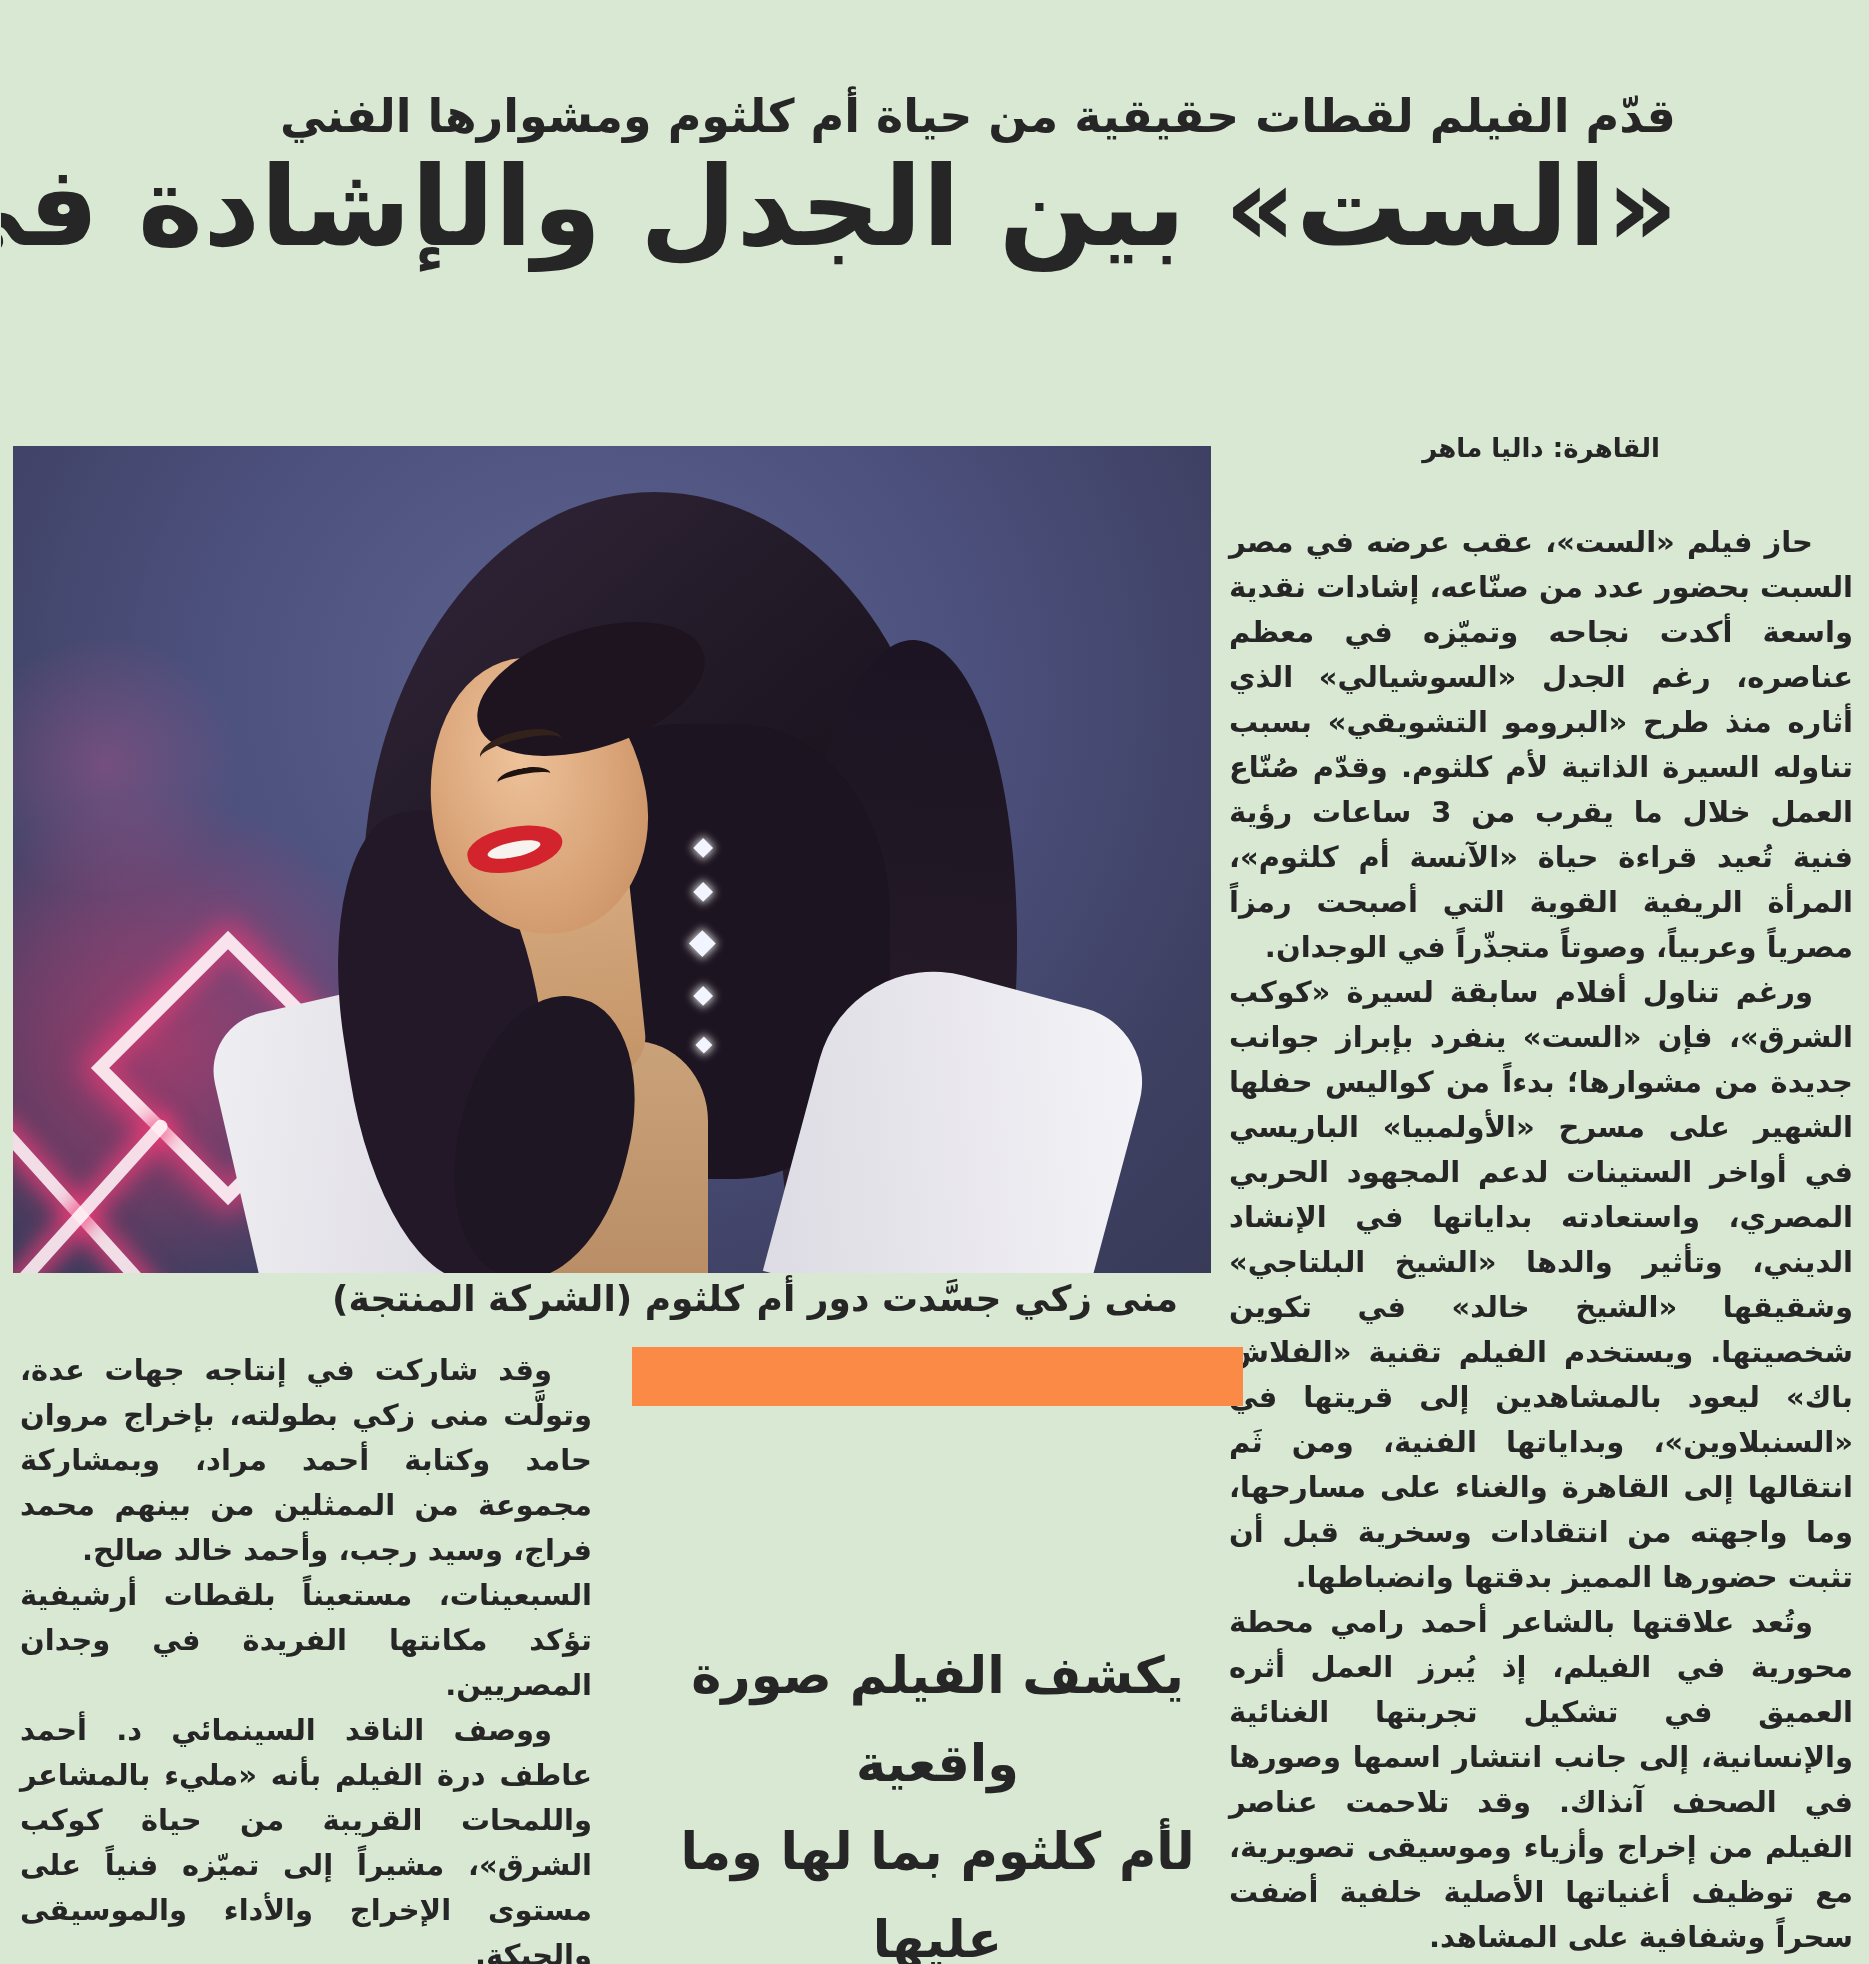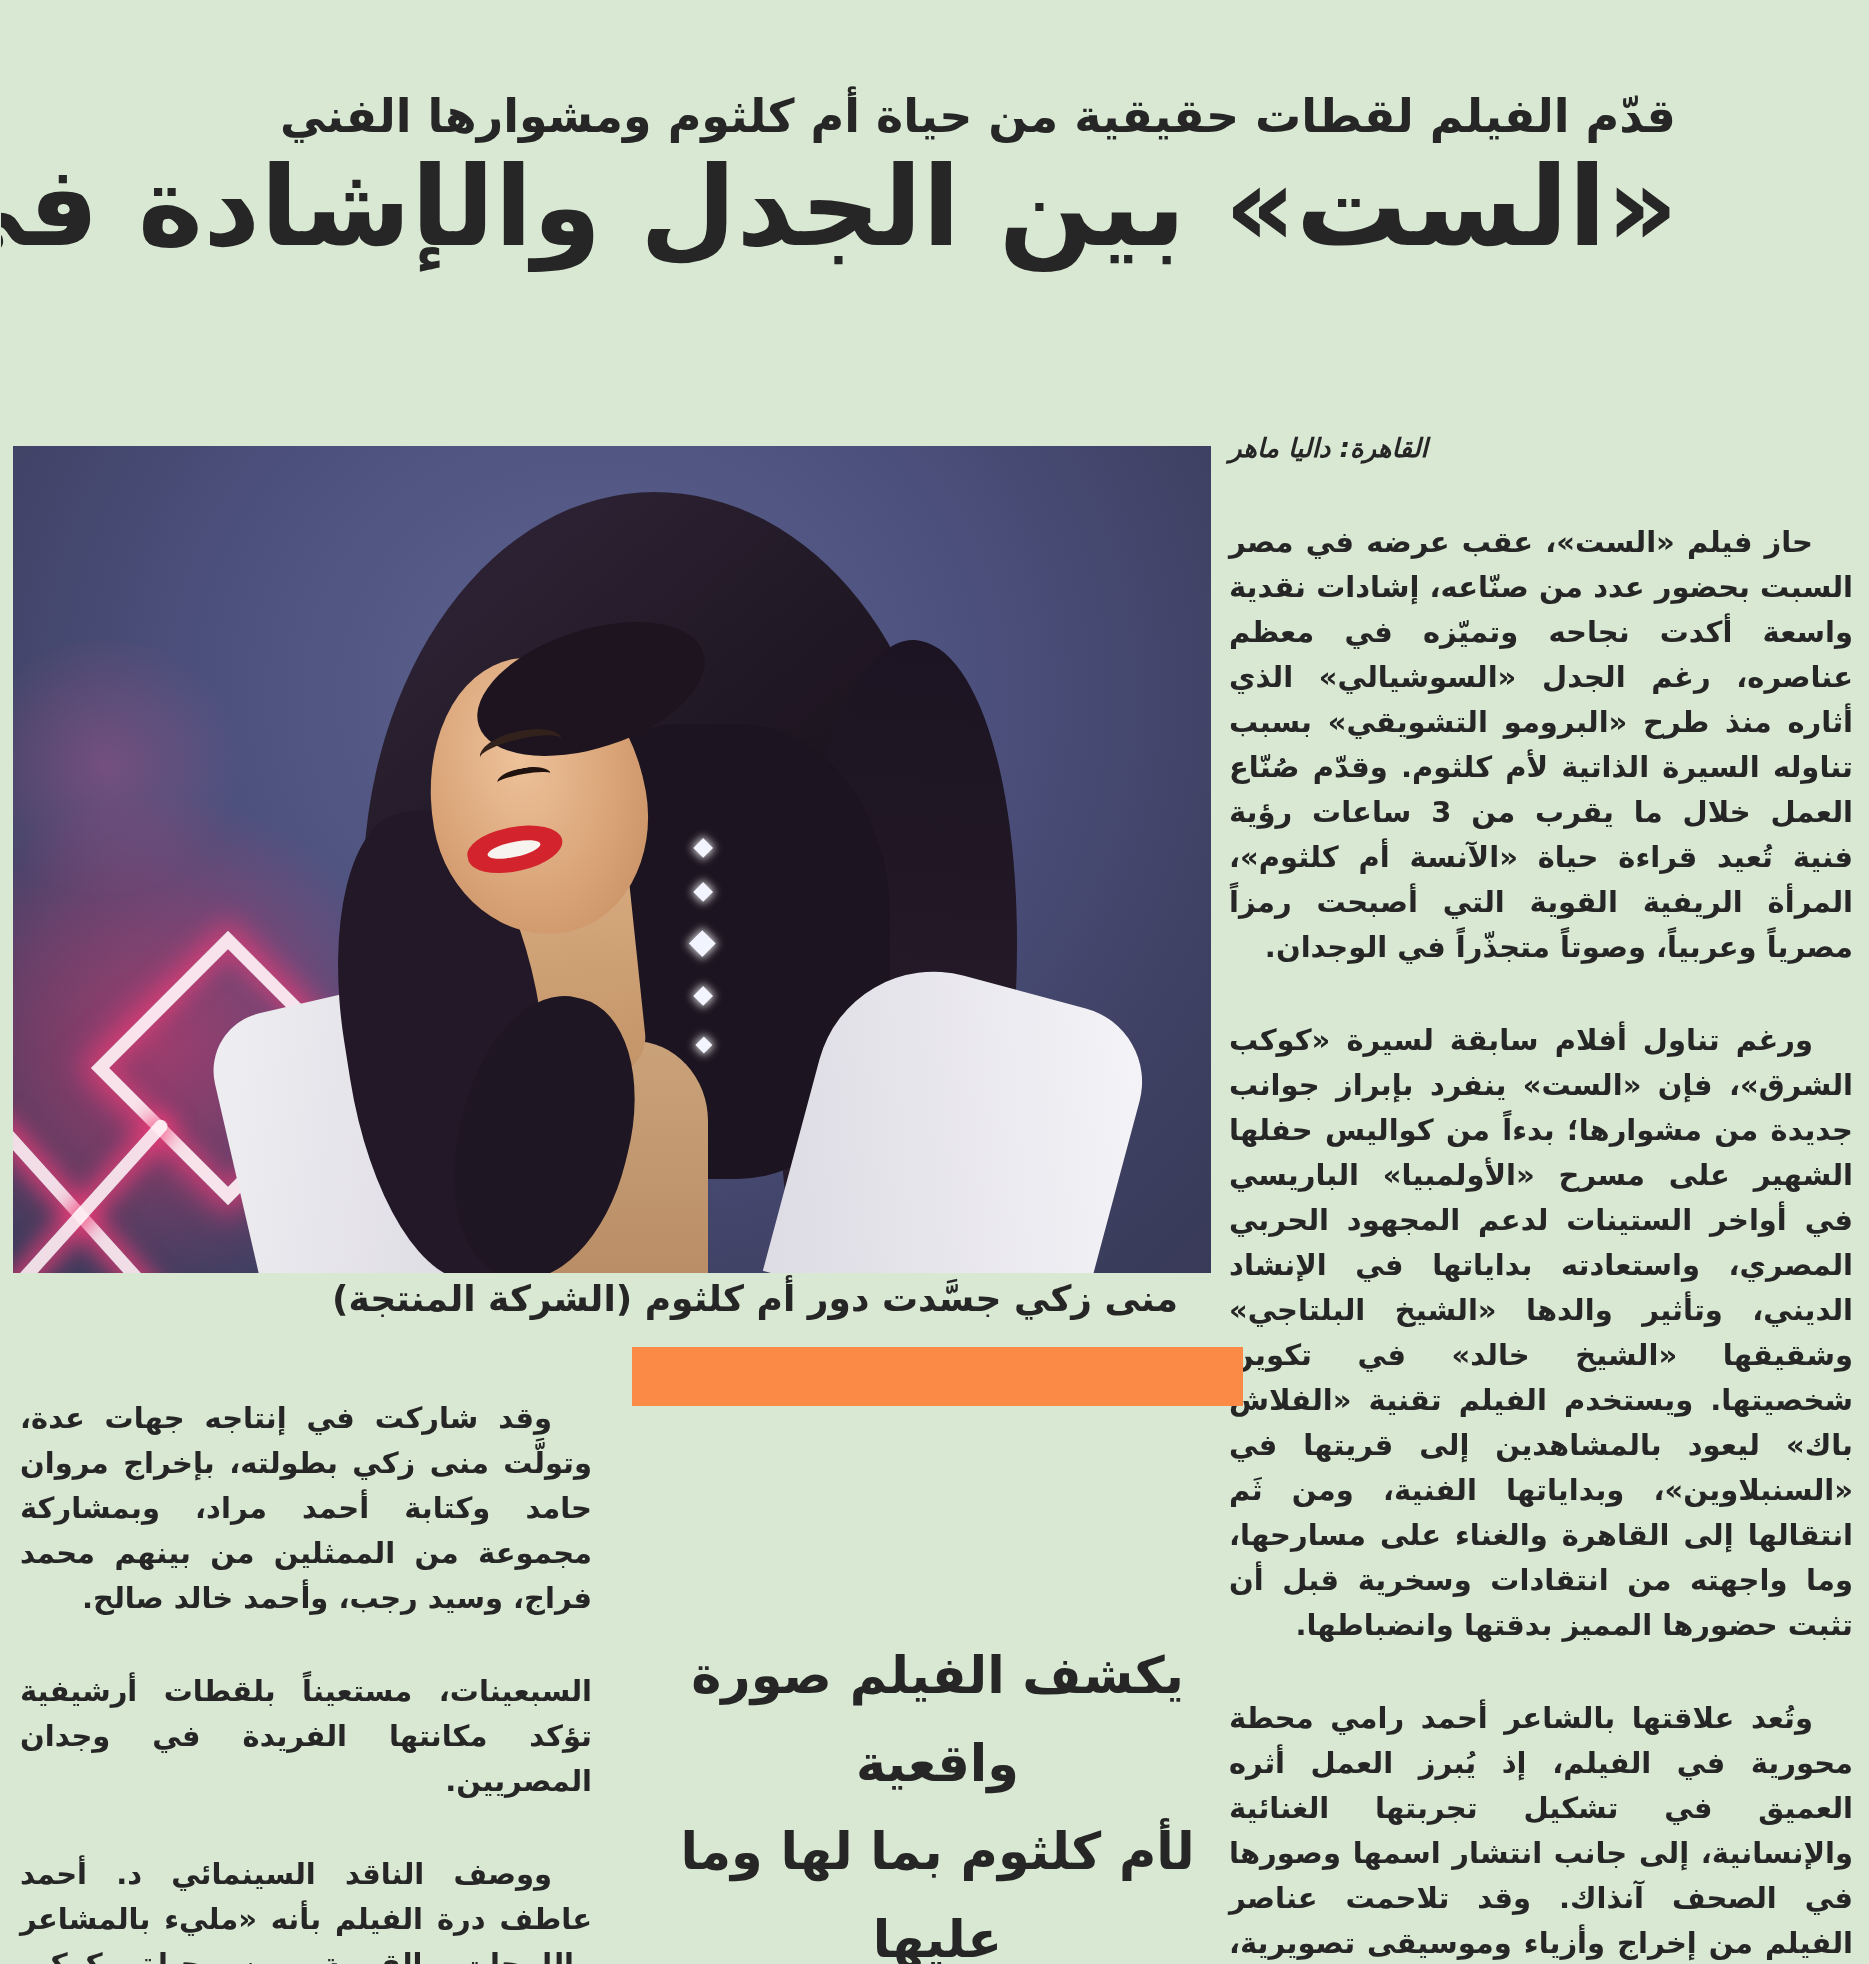--- a/index.html
+++ b/index.html
@@ -73,22 +73,22 @@
     transform:rotate(45deg);box-shadow:0 0 8.4px 1.7px rgba(255,255,255,.8);}
   .earring span:nth-child(1){top:0;}
   .earring span:nth-child(2){top:44px;}
   .earring span:nth-child(3){top:93px;left:0;width:18.6px;height:18.6px;}
   .earring span:nth-child(4){top:148px;}
   .earring span:nth-child(5){top:198px;left:5px;width:11.8px;height:11.8px;}
   .caption{position:absolute;top:1278px;right:692px;font-size:36px;font-weight:700;white-space:nowrap;}
   
   .col{position:absolute;font-size:29px;line-height:45px;font-weight:700;text-align:justify;}
   .col-right{top:426px;right:17px;width:624px;}
-  .byline{font-size:26px;font-weight:700;margin-bottom:49px;text-align:left;font-style:italic;}
-  .para{text-indent:40px;margin-top:48px;}
+  .byline{font-size:26px;font-weight:700;margin-bottom:49px;text-align:center;}
+  .para{text-indent:40px;}
   .para.no-indent{text-indent:0;}
   .col-left{top:1348px;right:1278px;width:572px;} 
   
   .mid{position:absolute;left:632px;top:1347px;width:611px;height:740px;}
   .bar{width:100%;height:59px;background:var(--accent_orange);}
   .bar-top{position:absolute;top:0;left:0;}
   .bar-bottom{position:absolute;bottom:0;left:0;height:69px;}
   .pull-quote{
     position:absolute;top:285px;left:0;width:100%;text-align:center;
     font-size:51px;line-height:88px;font-weight:700;letter-spacing:-0.8px;

